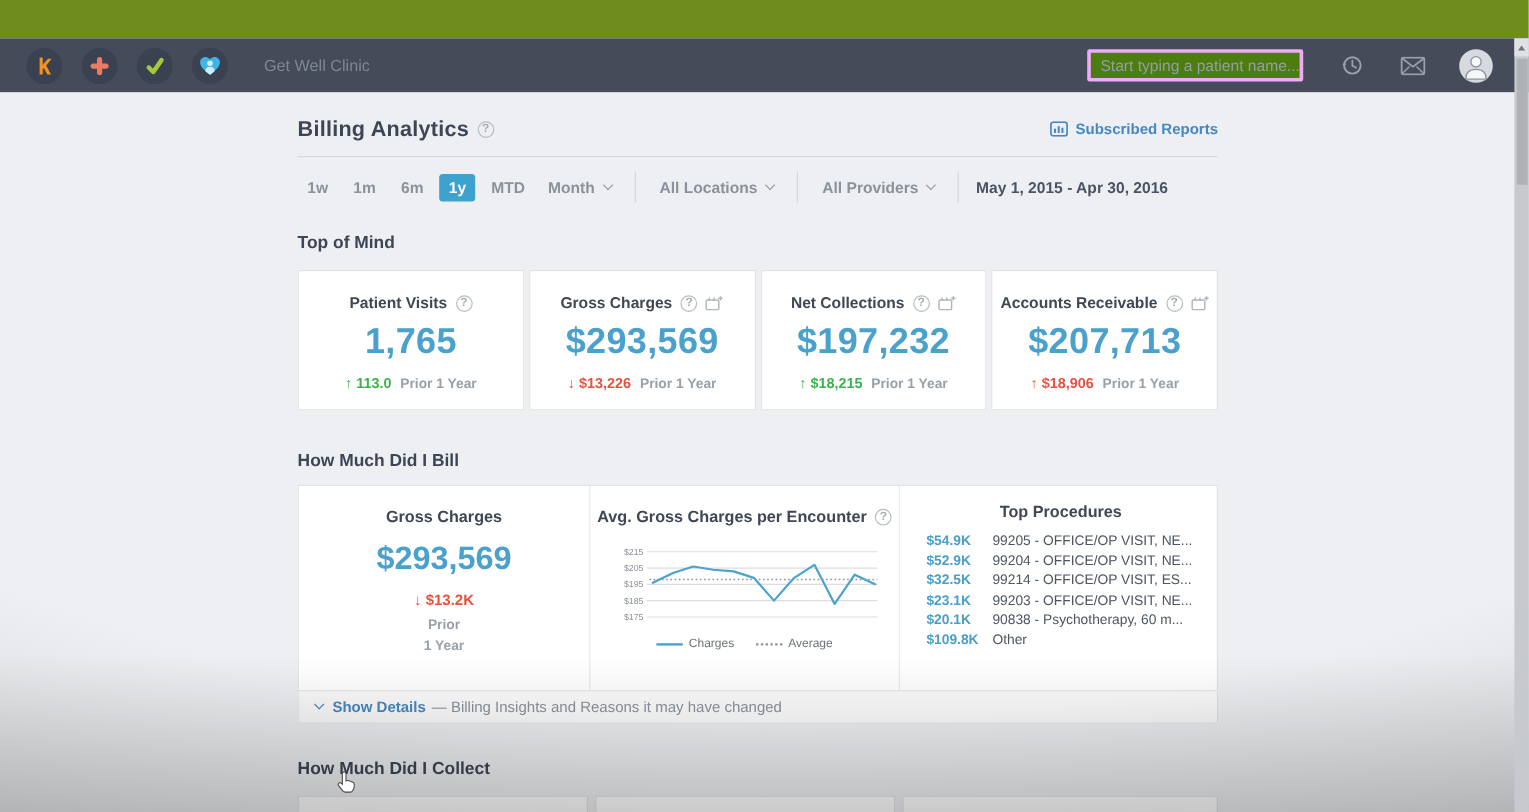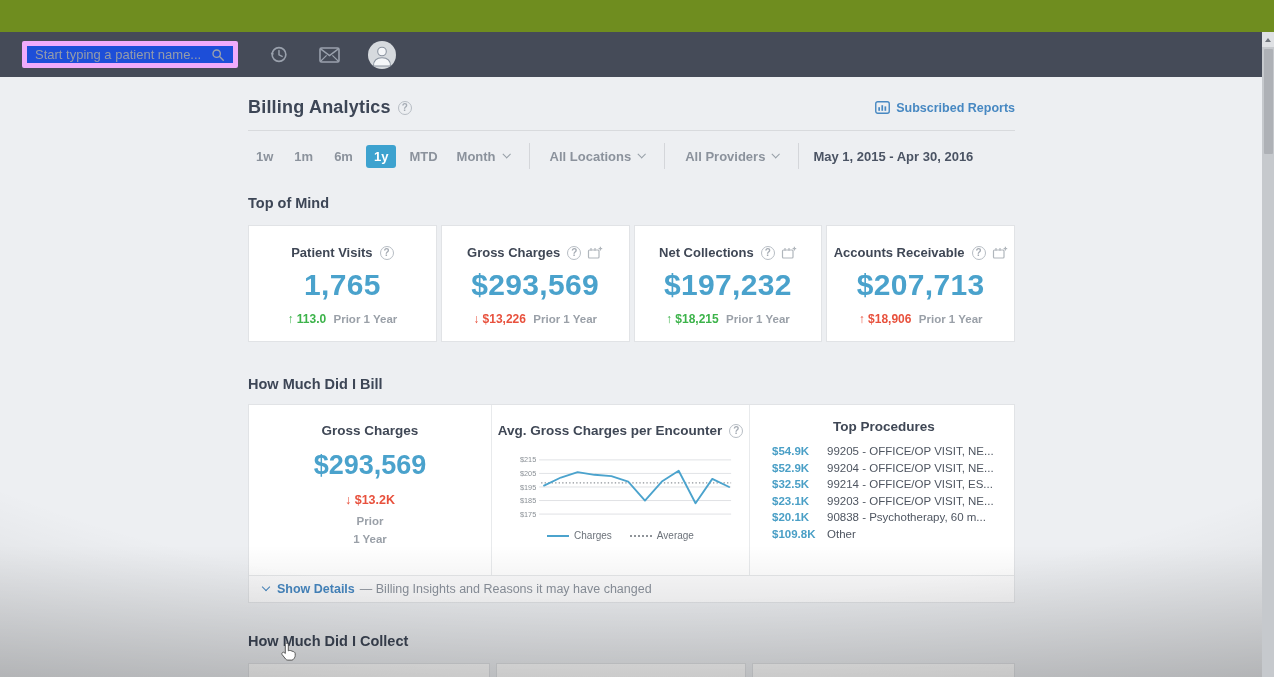--- a/index.html
+++ b/index.html
@@ -8,22 +8,22 @@
 
   
   .green-bar { height:32px; background:#6f8d1f; }
   .navbar { height:45px; background:#454b58; display:flex; align-items:center;
     justify-content:space-between; padding:0 30px 0 22px; position:relative; }
   .nav-left { display:flex; align-items:center; }
   .app-icon { width:30px; height:30px; border-radius:50%; background:#3a4150;
     display:flex; align-items:center; justify-content:center; margin-right:16px; cursor:pointer; }
   .clinic-name { color:#7f8694; font-size:13.5px; margin-left:14px; }
   .nav-right { display:flex; align-items:center; }
-  .search-box { display:flex; align-items:center; width:216px; height:27px;
-    background:#1d4ed8; border:5px solid #f0abfc; border-radius:2px; padding:0 8px; }
+  .search-box { display:flex; align-items:center; width:180px; height:27px;
+    background:#4d7c0f; border:3px solid #f0abfc; border-radius:2px; padding:0 8px; }
   .search-box input { flex:1; background:transparent; border:none; outline:none;
     color:#cfd3da; font-size:13px; font-family:inherit; }
   .search-box input::placeholder { color:#959caa; }
   .nav-ico { margin-left:30px; display:flex; align-items:center; cursor:pointer; }
   .avatar { width:28px; height:28px; border-radius:50%; background:#d6dade;
     display:flex; align-items:center; justify-content:center; margin-left:28px; cursor:pointer; overflow:hidden; }
 
   
   .scrollbar { position:absolute; right:0; top:32px; bottom:0; width:12px; background:#c6c9cd; z-index:50; }
   .scroll-up { height:15px; background:#dfe1e4; display:flex; align-items:center; justify-content:center; cursor:pointer; }
@@ -117,20 +117,46 @@
   .collect-card { background:#fff; border:1px solid #e1e3e6; height:70px; padding-top:14px; }
 
   .cursor-svg { position:absolute; left:33px; top:565px; z-index:40; }
 </style>
 </head>
 <body>
 
 <div class="green-bar"></div>
 
 <div class="navbar">
+  <div class="nav-left">
+    <span class="app-icon">
+      <svg width="18" height="18" viewBox="0 0 18 18">
+        <path d="M5 2 L7.6 2 L7.6 8 L12 3 L15 3 L10.5 8.6 L14.5 16 L11.4 16 L8.6 10.6 L7.6 11.8 L7.6 16 L5 16 Z" fill="#f0941f"></path>
+      </svg>
+    </span>
+    <span class="app-icon">
+      <svg width="20" height="20" viewBox="0 0 32 32">
+        <rect x="12.5" y="4" width="7" height="24" rx="3.5" fill="#ee7a61"></rect>
+        <rect x="4" y="12.5" width="24" height="7" rx="3.5" fill="#ee7a61"></rect>
+      </svg>
+    </span>
+    <span class="app-icon">
+      <svg width="20" height="20" viewBox="0 0 32 32">
+        <path d="M8 18 L14 24 L25 8" fill="none" stroke="#a5c93c" stroke-width="6" stroke-linecap="round" stroke-linejoin="round"></path>
+      </svg>
+    </span>
+    <span class="app-icon">
+      <svg width="22" height="22" viewBox="0 0 32 32">
+        <path d="M16 27 C9 21 4 17 4 11.5 C4 7.9 6.9 5 10.5 5 C12.8 5 15 6.2 16 8 C17 6.2 19.2 5 21.5 5 C25.1 5 28 7.9 28 11.5 C28 17 23 21 16 27 Z" fill="#3fb4e5"></path>
+        <circle cx="16" cy="12.6" r="3.4" fill="#cdeefb"></circle>
+        <path d="M10.3 22.5 C10.3 18.8 12.8 17 16 17 C19.2 17 21.7 18.8 21.7 22.5 L16 26.6 Z" fill="#cdeefb"></path>
+      </svg>
+    </span>
+    <span class="clinic-name">Get Well Clinic</span>
+  </div>
   <div class="nav-right">
     <div class="search-box">
       <input type="text" placeholder="Start typing a patient name..." style="">
       <svg width="16" height="16" viewBox="0 0 16 16">
         <circle cx="6.5" cy="6.5" r="4.2" fill="none" stroke="#9aa1ad" stroke-width="1.6"></circle>
         <line x1="9.8" y1="9.8" x2="14" y2="14" stroke="#9aa1ad" stroke-width="1.6" stroke-linecap="round"></line>
       </svg>
     </div>
     <span class="nav-ico">
       <svg width="21" height="21" viewBox="0 0 22 22">

